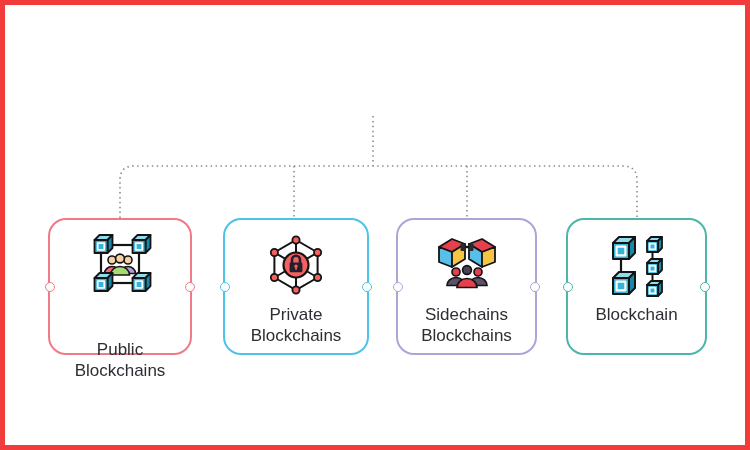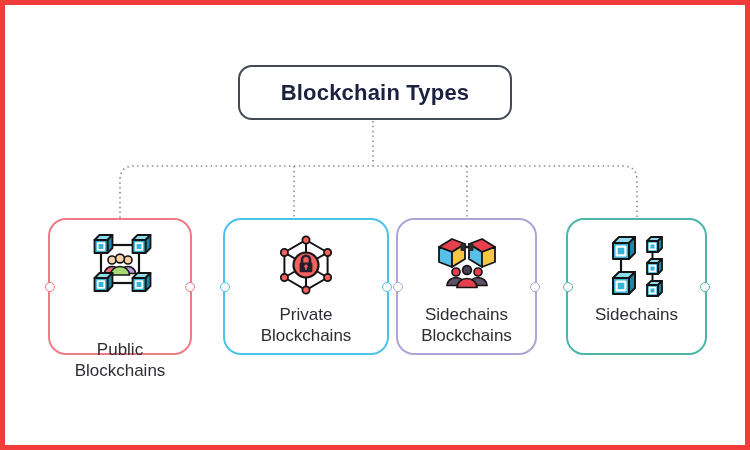--- a/index.html
+++ b/index.html
@@ -45,23 +45,20 @@
 
     <svg class="connectors" viewBox="0 0 750 450" style="color: rgb(140, 140, 140);">
       <g fill="none" stroke="currentColor" stroke-width="1.6" stroke-dasharray="1.5 3.4">
         <path d="M368,111 V161"></path>
         <path d="M115,213 V175 Q115,161 129,161 H618 Q632,161 632,175 V213"></path>
         <path d="M289,161 V213"></path>
         <path d="M462,161 V213"></path>
       </g>
     </svg>
 
-    <div class="title-node" style="border-color: rgb(70, 74, 85);">
-      <span class="title-text" style="color: rgb(28, 33, 64);">Blockchain Types</span>
-    </div>
 
     <div class="card" style="left: 43px; width: 144px; color: rgb(239, 123, 135); gap: 37px;">
       <span class="port port-left"></span>
       <span class="port port-right"></span>
       <div class="icon-wrap">
         <svg width="70" height="64" viewBox="0 0 64 64">
           <defs>
             <g id="cubeP" stroke="#141414" stroke-width="1.8" stroke-linejoin="round">
               <polygon points="0,0 5,-5 18,-5 13,0" fill="#8fdcec"></polygon>
               <polygon points="13,0 18,-5 18,8 13,13" fill="#1b87a6"></polygon>
@@ -80,21 +77,21 @@
           </g>
           <use href="#cubeP" transform="translate(6.5,8)"></use>
           <use href="#cubeP" transform="translate(44.5,8)"></use>
           <use href="#cubeP" transform="translate(6.5,46)"></use>
           <use href="#cubeP" transform="translate(44.5,46)"></use>
         </svg>
       </div>
       <div class="card-label">Public Blockchains</div>
     </div>
 
-    <div class="card" style="left: 218px; width: 166px; color: rgb(76, 196, 233);">
+    <div class="card" style="left: 218px; width: 146px; color: rgb(76, 196, 233);">
       <span class="port port-left"></span>
       <span class="port port-right"></span>
       <div class="icon-wrap">
         <svg width="64" height="64" viewBox="0 0 64 64">
           <g fill="none" stroke="#141414" stroke-width="2">
             <polygon points="32,7 53.6,19.5 53.6,44.5 32,57 10.4,44.5 10.4,19.5"></polygon>
             <path d="M32,7 L32,32 M53.6,19.5 L32,32 M53.6,44.5 L32,32 M32,57 L32,32 M10.4,44.5 L32,32 M10.4,19.5 L32,32"></path>
           </g>
           <g fill="#f4615e" stroke="#141414" stroke-width="1.8">
             <circle cx="32" cy="7" r="3.6"></circle>
@@ -169,17 +166,17 @@
           <line x1="16" y1="27" x2="16" y2="46" stroke="#141414" stroke-width="2.2"></line>
           <line x1="47.5" y1="20" x2="47.5" y2="32" stroke="#141414" stroke-width="2"></line>
           <line x1="47.5" y1="42" x2="47.5" y2="54" stroke="#141414" stroke-width="2"></line>
           <use href="#cubeBig" transform="translate(8,11)"></use>
           <use href="#cubeBig" transform="translate(8,46)"></use>
           <use href="#cubeSm" transform="translate(42,9)"></use>
           <use href="#cubeSm" transform="translate(42,31)"></use>
           <use href="#cubeSm" transform="translate(42,53)"></use>
         </svg>
       </div>
-      <div class="card-label">Sidechains</div>
+      <div class="card-label">Blockchain</div>
     </div>
 
   </div>
 </div>
 
 </body></html>

